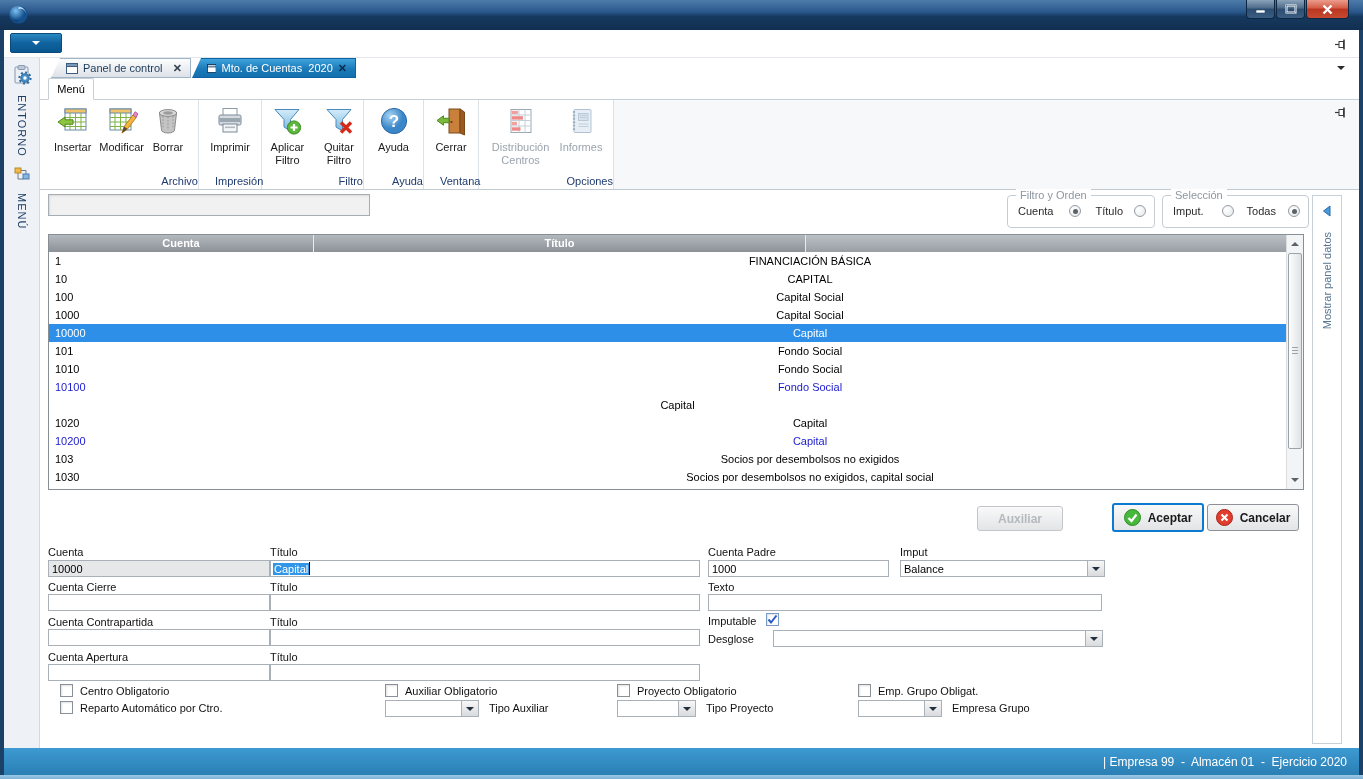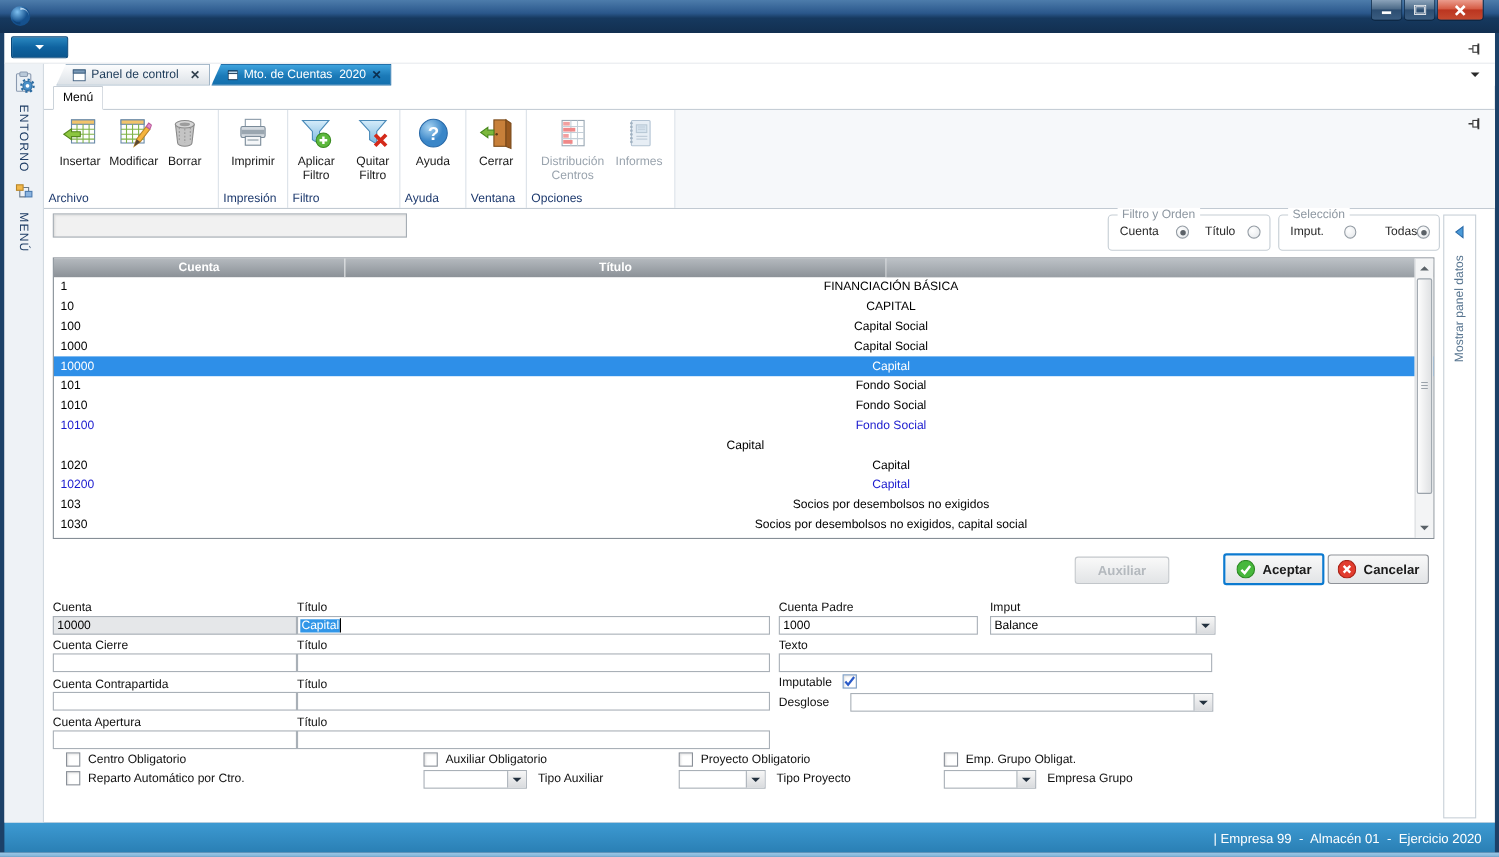--- a/index.html
+++ b/index.html
@@ -52,21 +52,21 @@
   .vtext-down { writing-mode:vertical-rl; color:#1e3c64; font-size:11px; letter-spacing:1px; }
 
   
   .ribbon { position:absolute; left:36px; top:48px; right:0; height:112px; }
   .ribbon-tab { position:absolute; left:8px; top:0; width:46px; height:22px; background:#fff;
     border:1px solid #c6ced6; border-bottom:1px solid #fff; border-radius:2px 2px 0 0; z-index:2;
     display:flex; align-items:center; justify-content:center; }
   .ribbon-body { position:absolute; left:0; right:0; top:21px; bottom:0; background:#fff;
     border-top:1px solid #c6ced6; border-bottom:1px solid #c2cad2; display:flex; }
   .rgroup { position:relative; border-right:1px solid #dbe2e8; padding-top:3px; display:flex; justify-content:center; gap:2px; }
-  .rgroup-label { position:absolute; bottom:2px; left:4px; right:0; text-align:left; color:#1e3a6e; font-size:11px; }
+  .rgroup-label { position:absolute; bottom:2px; left:16px; right:0; text-align:right; color:#1e3a6e; font-size:11px; }
   .rfiller { flex:1; background:#f6f8fa; }
   .rbtn { display:flex; flex-direction:column; align-items:center; padding:2px 3px 0 3px; }
   .rbtn .ricon { height:36px; display:flex; align-items:flex-start; }
   .rbtn .rlabel { text-align:center; line-height:13px; color:#1a1a1a; white-space:normal; max-width:62px; }
   .rbtn.disabled .rlabel { color:#9aa4ae; }
   .pin-ribbon { position:absolute; right:12px; top:28px; }
 
   
   .search-box { position:absolute; left:44px; top:164px; width:322px; height:22px; background:#f1f1f1;
     border:1px solid #a6adb4; box-shadow:inset 1px 1px 2px rgba(0,0,0,.10); font-size:11px; padding:0 4px; }
@@ -405,21 +405,21 @@
         <span class="opt-label" style="margin-left:14px">Título</span>
         <span class="radio" style="margin-left:auto"></span>
       </div>
     </div>
 
     <div class="fset fset-sel">
       <span class="legend">Selección</span>
       <div class="opts">
         <span class="opt-label">Imput.</span>
         <span class="radio" style="margin-left:18px"></span>
-        <span class="opt-label" style="margin-left:26px">Todas</span>
+        <span class="opt-label" style="margin-left:13px">Todas</span>
         <span class="radio on" style="margin-left:auto"></span>
       </div>
     </div>
 
     <div class="side-panel">
       <svg width="14" height="14" viewBox="0 0 14 14">
         <polygon points="10,2 3.5,7 10,12" fill="#4a9ad8" stroke="#2a6aa8"></polygon>
       </svg>
       <span class="vtext-up">Mostrar panel datos</span>
     </div>

